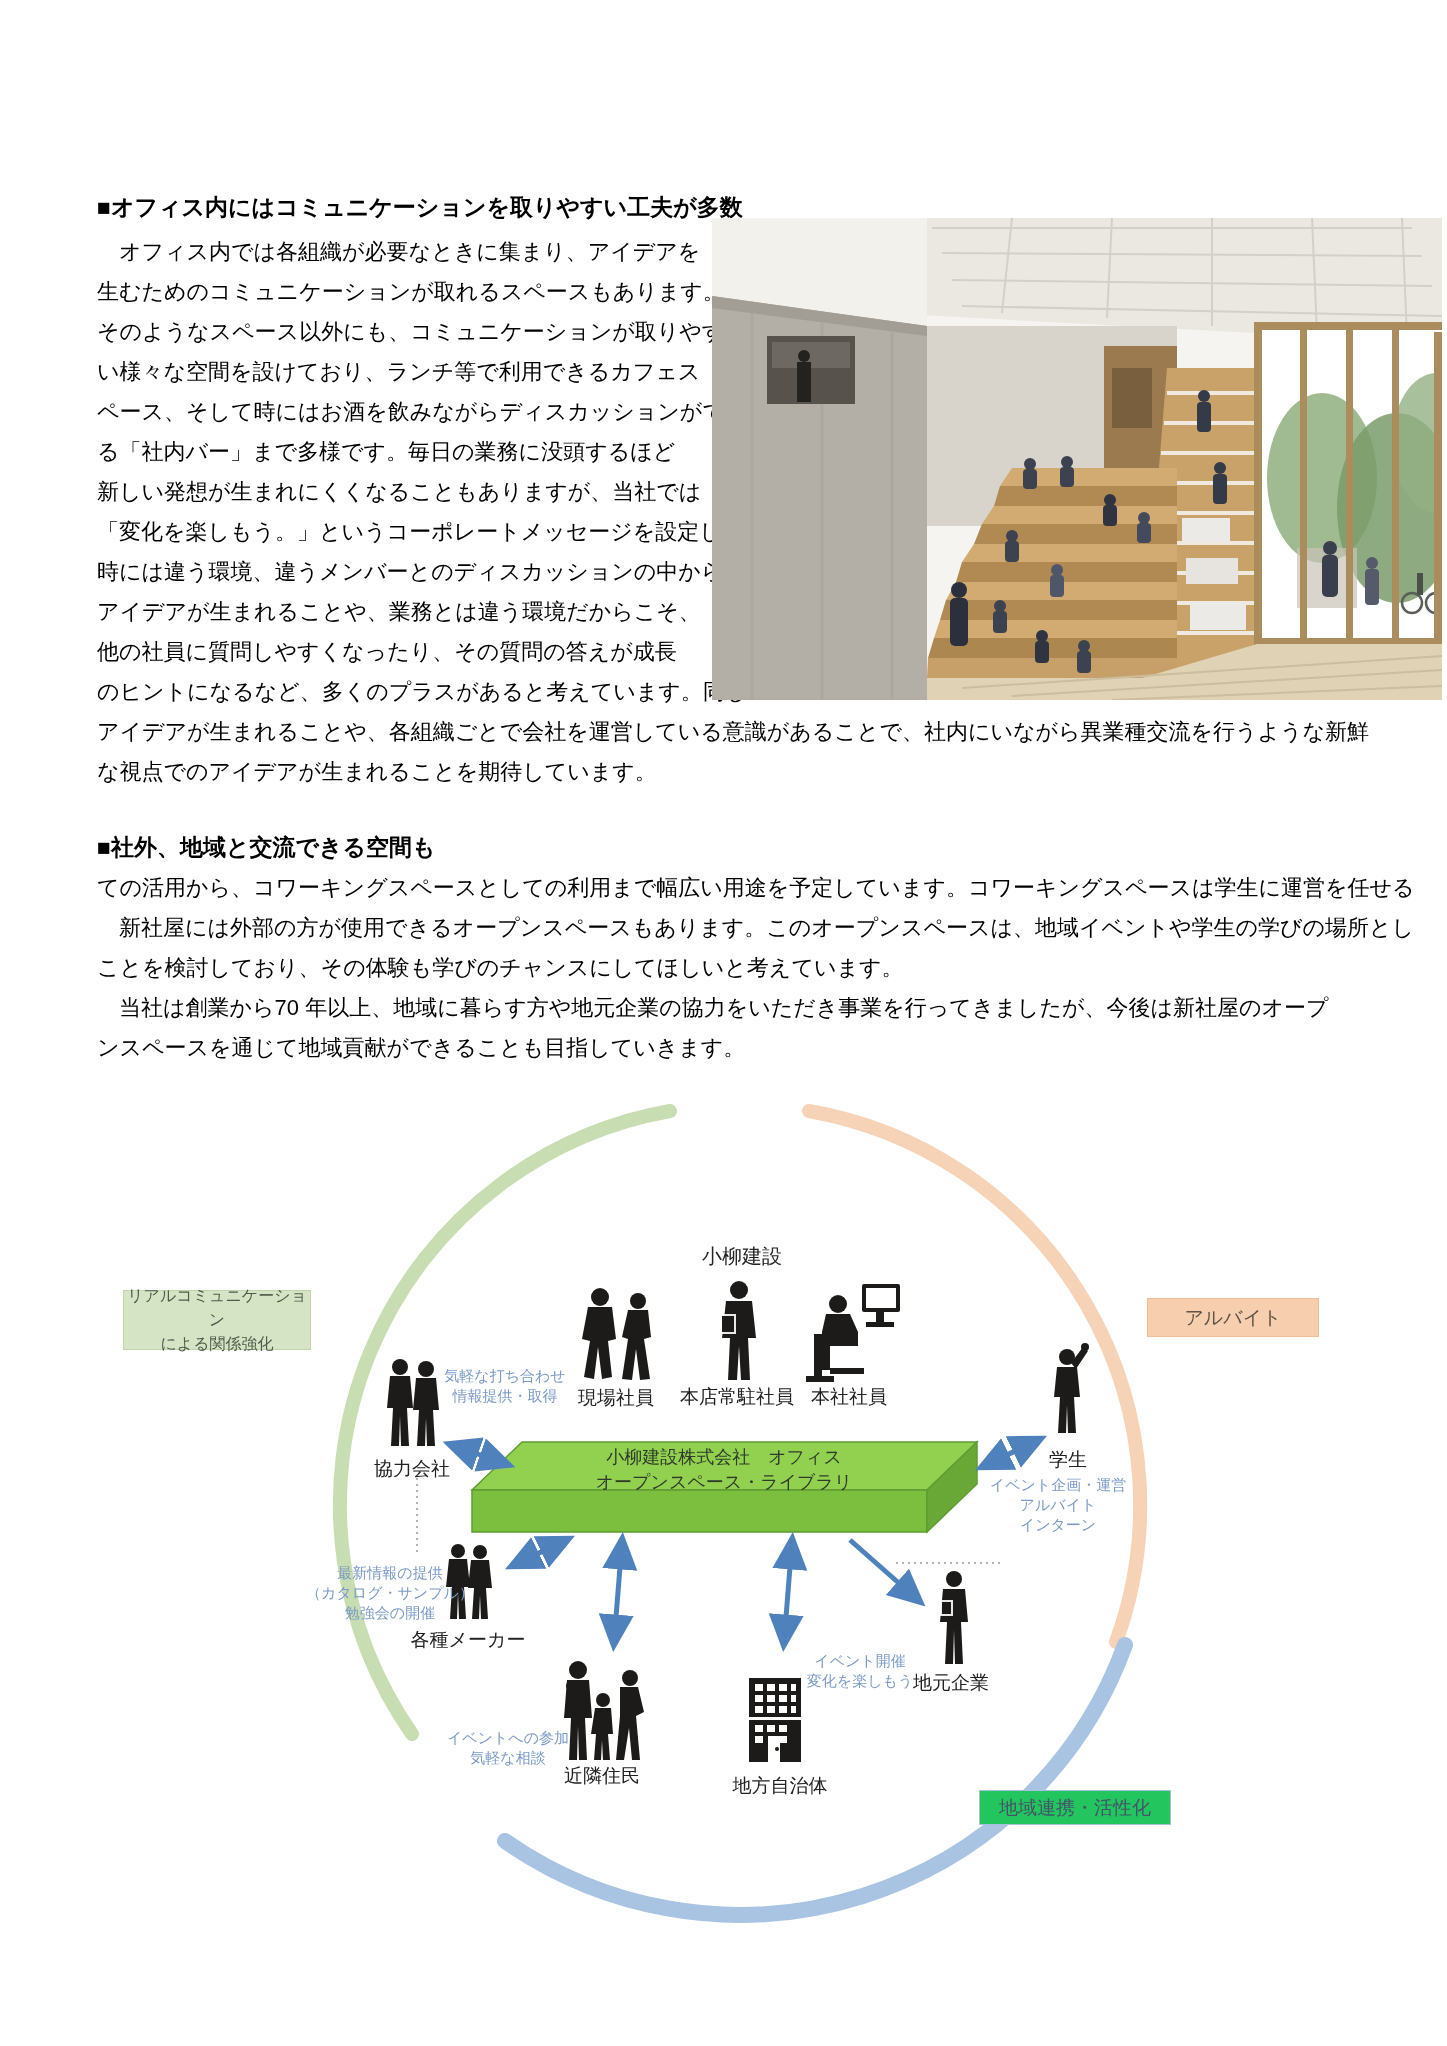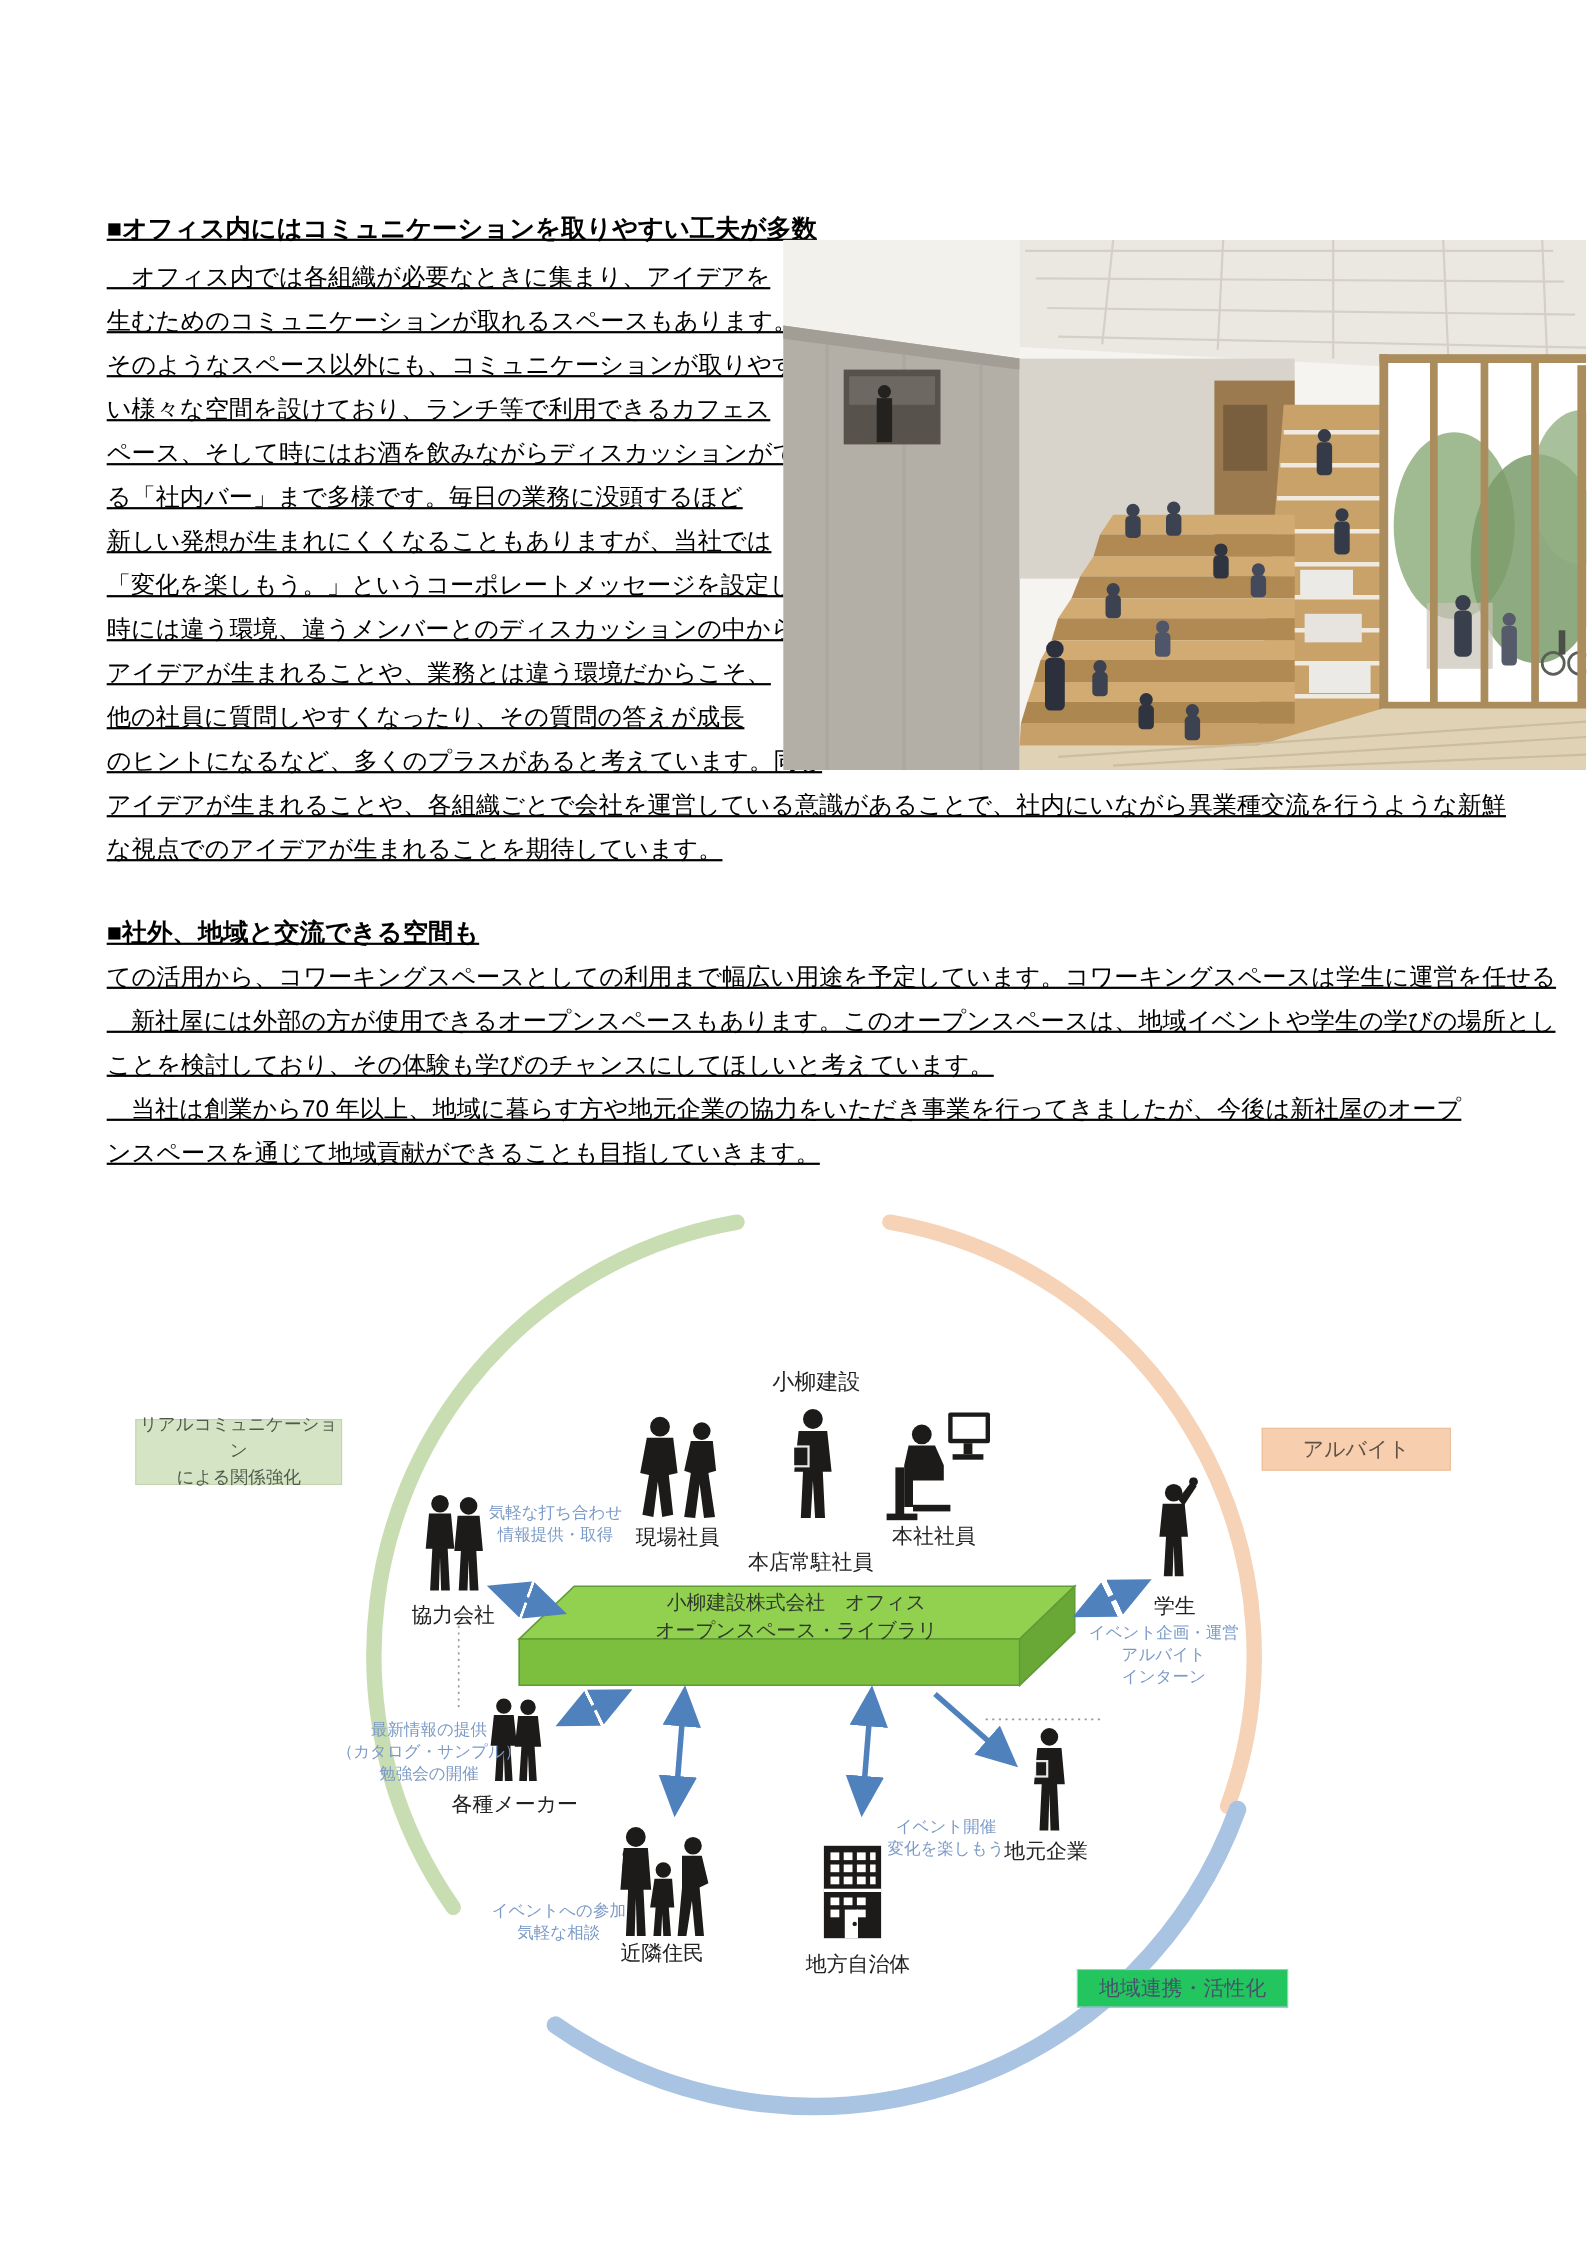--- a/index.html
+++ b/index.html
@@ -5,21 +5,21 @@
   html,body{margin:0;padding:0;background:#ffffff;}
   .page{
     position:relative;
     width:1447px;
     height:2046px;
     background:#ffffff;
     font-family:"Liberation Sans","DejaVu Sans",sans-serif;
     color:#000;
     overflow:hidden;
   }
-  .abs{position:absolute;text-decoration:underline;}
+  .abs{position:absolute;}
   .h1{
     font-size:23px;
     font-weight:bold;
     white-space:nowrap;
     color:#000;
   }
   .bline{
     font-size:22px;
     line-height:40px;
     white-space:nowrap;
@@ -346,21 +346,21 @@
     <div class="actor-label" style="left:616px;top:325px;">現場社員</div>
 
     <svg class="icon" style="left:712px;top:220px;" width="54" height="104" viewBox="0 0 54 104">
       <g fill="#1d1b19">
         <circle cx="27" cy="10" r="9"></circle>
         <path d="M14,21 L40,21 L44,58 L36,58 L38,100 L29,100 L27,66 L25,100 L16,100 L18,58 L10,58 Z"></path>
         <rect x="8" y="34" width="16" height="20" fill="#ffffff" opacity="0.9"></rect>
         <rect x="10" y="36" width="12" height="16" fill="#1d1b19"></rect>
       </g>
     </svg>
-    <div class="actor-label" style="left:737px;top:324px;margin-top:23px;">本店常駐社員</div>
+    <div class="actor-label" style="left:737px;top:324px;">本店常駐社員</div>
 
     <svg class="icon" style="left:800px;top:222px;" width="102" height="102" viewBox="0 0 102 102">
       <g fill="#1d1b19">
         <rect x="62" y="2" width="38" height="28" rx="2"></rect>
         <rect x="66" y="6" width="30" height="20" fill="#ffffff"></rect>
         <rect x="76" y="30" width="8" height="10"></rect>
         <rect x="66" y="40" width="28" height="5"></rect>
         <circle cx="38" cy="22" r="9"></circle>
         <path d="M26,32 L50,32 L58,50 L58,64 L30,64 L30,88 L22,88 L22,50 Z"></path>
         <rect x="30" y="86" width="34" height="6"></rect>

